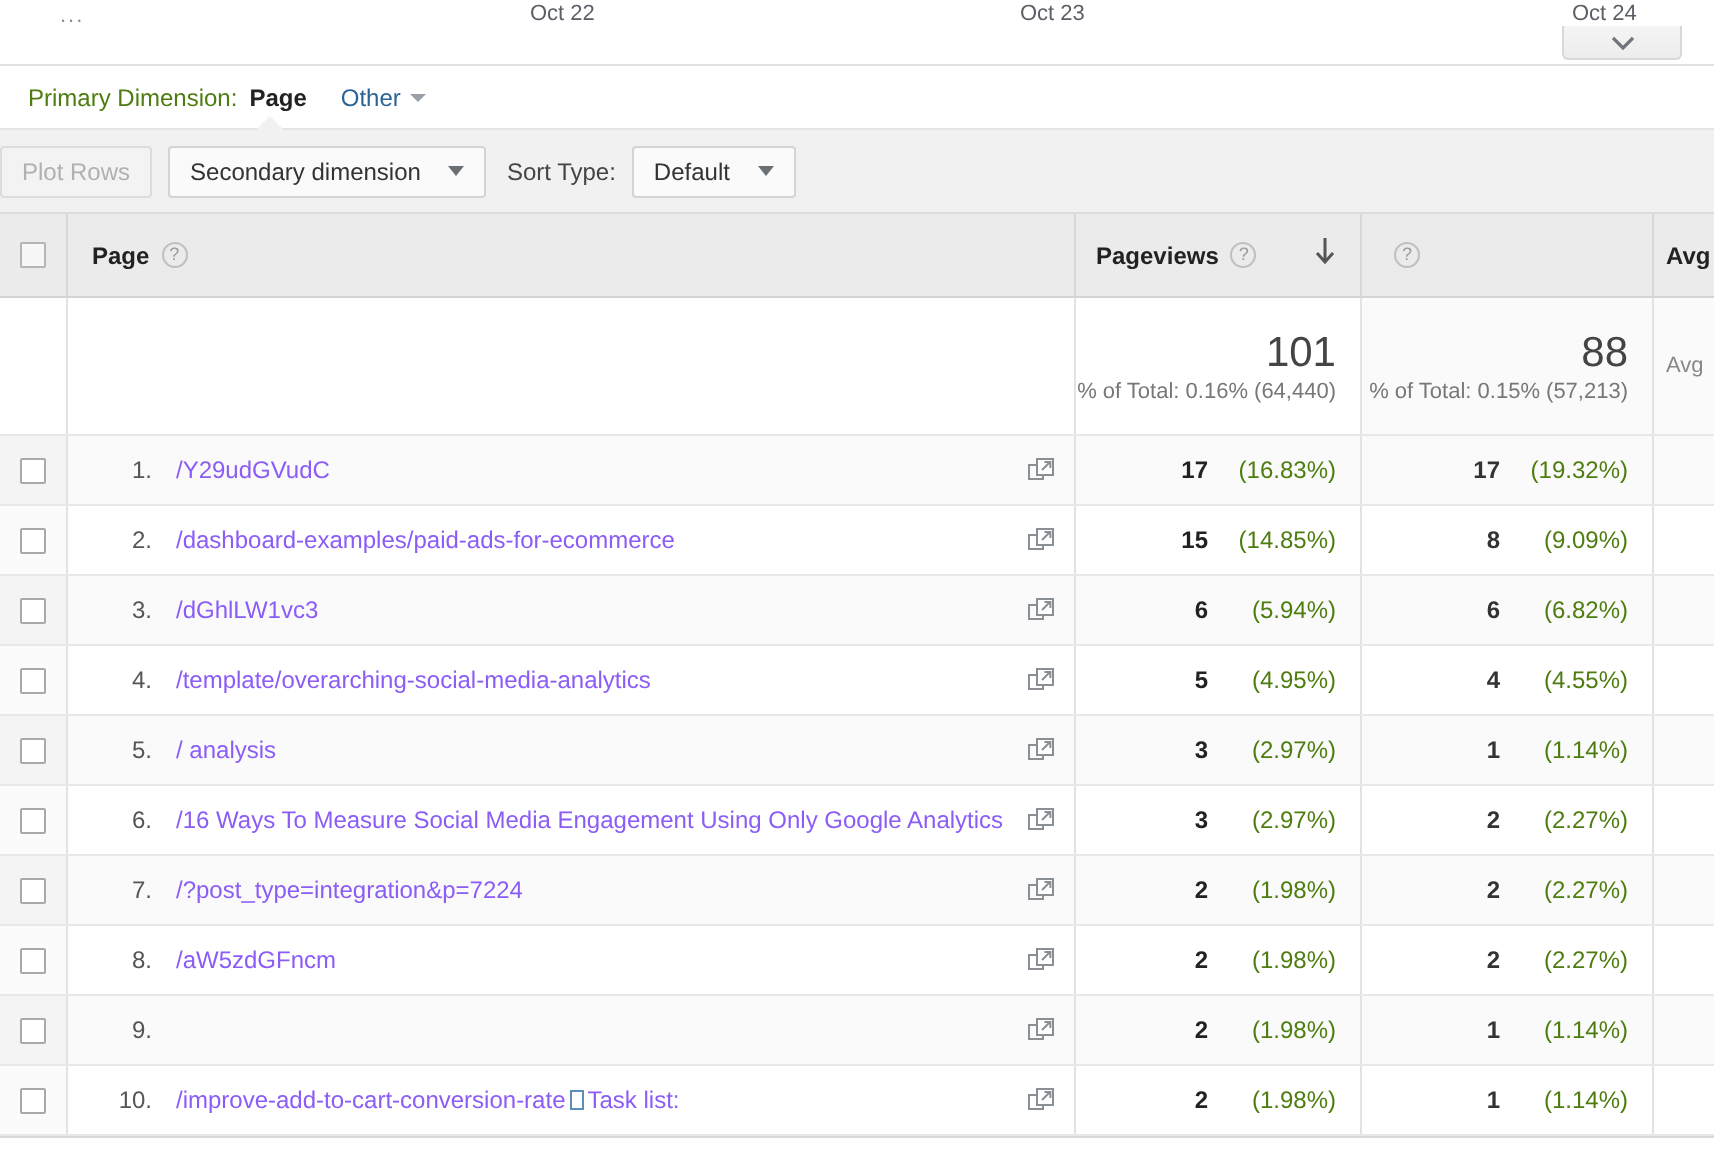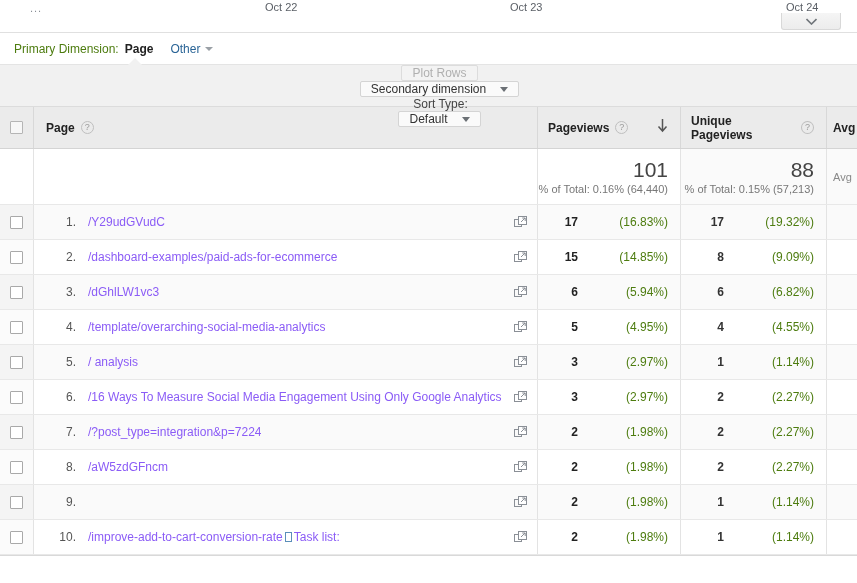--- a/index.html
+++ b/index.html
@@ -103,23 +103,21 @@
     border-bottom: 7px solid #f1f1f1;
   }
 
   
   .toolbar {
     height: 42px;
     background: #f1f1f1;
     border-top: 1px solid #e4e4e4;
     display: flex;
     align-items: center;
-    padding-left: 22px;
-    box-sizing: border-box;
-    flex-direction: column;
+    box-sizing: border-box;
   }
   .btn {
     height: 26px;
     background: #fafafa;
     border: 1px solid #d4d4d4;
     border-radius: 2px;
     display: inline-flex;
     align-items: center;
     padding: 0 10px;
     font-size: 12px;
@@ -238,21 +236,21 @@
     font-size: 9px;
     font-weight: normal;
     margin-left: 6px;
     cursor: pointer;
     box-sizing: border-box;
     line-height: 1;
   }
 
   
   .row.summary {
-    height: 56px;
+    height: 69px;
     background: #ffffff;
     border-bottom: 1px solid #e8e8e8;
   }
   .row.summary .c-num.second { background: #fafafa; }
   .row.summary .c-avg { background: #fafafa; }
   .sum-big {
     font-size: 21px;
     color: #444;
     line-height: 24px;
     font-weight: normal;
@@ -311,21 +309,21 @@
     font-weight: bold;
     color: #222;
     text-align: right;
   }
   .val.light { font-weight: bold; color: #333; }
   .pct {
     font-size: 12px;
     color: #4d7c0f;
     font-weight: normal;
   }
-  .num-line { display: flex; align-items: baseline; justify-content: flex-end; gap: 26px; }
+  .num-line { display: flex; align-items: baseline; justify-content: flex-end; }
   .num-line .val { min-width: 22px; }
   .num-line .pct { width: 64px; text-align: right; }
 
   .chk {
     width: 13px;
     height: 13px;
     border: 1px solid #a9a9a9;
     background: #fff;
     border-radius: 1px;
     box-sizing: border-box;
@@ -395,21 +393,20 @@
         <span class="help">?</span>
         <span class="sort-arrow">
           <svg width="11" height="14" viewBox="0 0 11 14">
             <path d="M5.5 0 L5.5 11 M1.5 7.5 L5.5 12 L9.5 7.5" fill="none" stroke="#555" stroke-width="1.5"></path>
           </svg>
         </span>
       </div>
     </div>
     <div class="c-num second">
       <div class="hd-inner">
-        <span>Unique Pageviews</span>
         <span class="help">?</span>
       </div>
     </div>
     <div class="c-avg">
       <span class="hd-avg">Avg</span>
     </div>
   </div>
 
   <div class="row summary">
     <div class="c-check"></div>

